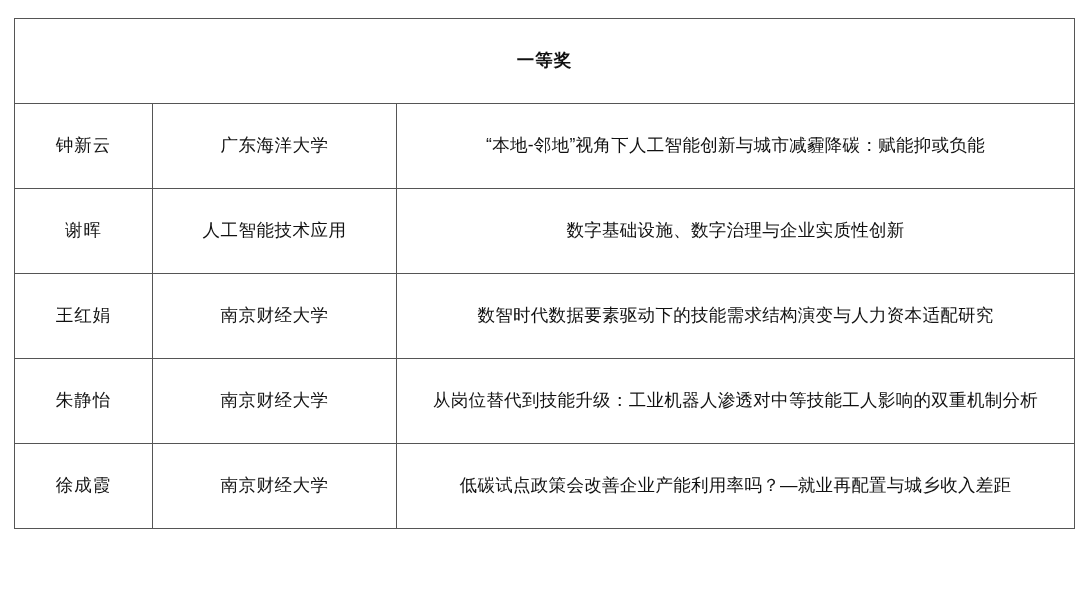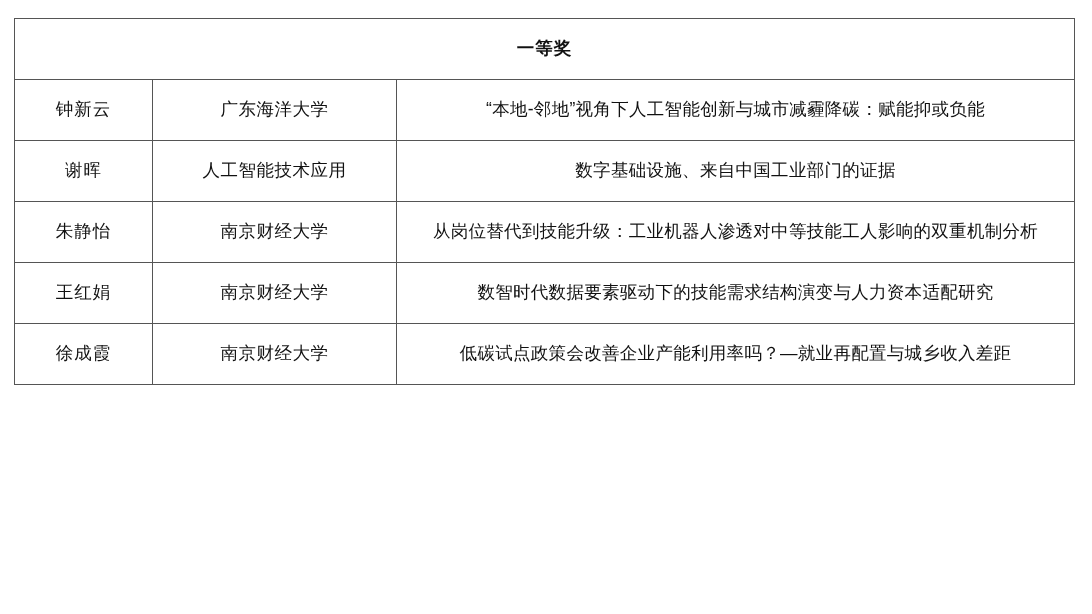--- a/index.html
+++ b/index.html
@@ -31,21 +31,21 @@
   table.award-table col.c-name  { width: 138px; }
   table.award-table col.c-org   { width: 244px; }
   table.award-table col.c-title { width: 678px; }
 
   table.award-table td {
     border: 1px solid #555555;
     text-align: center;
     vertical-align: middle;
     font-size: 17.5px;
     line-height: 1.35;
-    padding: 4px 6px;
+    padding: 16px 6px;
     height: 52px;
     color: #111111;
     white-space: nowrap;
     overflow: hidden;
   }
   td.section-head {
     font-weight: bold;
     font-size: 18px;
     height: 47px;
     letter-spacing: 1px;
@@ -71,31 +71,31 @@
       </tr>
       <tr>
         <td class="name">钟新云</td>
         <td class="org">广东海洋大学</td>
         <td class="title">“本地-邻地”视角下人工智能创新与城市减霾降碳：赋能抑或负能</td>
       </tr>
 
       <tr>
         <td class="name">谢晖</td>
         <td class="org">人工智能技术应用</td>
-        <td class="title">数字基础设施、来自中国工业部门的证据</td>
+        <td class="title">数字基础设施、数字治理与企业实质性创新</td>
+      </tr>
+      <tr>
+        <td class="name">王红娟</td>
+        <td class="org">南京财经大学</td>
+        <td class="title">数智时代数据要素驱动下的技能需求结构演变与人力资本适配研究</td>
       </tr>
       <tr>
         <td class="name">朱静怡</td>
         <td class="org">南京财经大学</td>
         <td class="title">从岗位替代到技能升级：工业机器人渗透对中等技能工人影响的双重机制分析</td>
-      </tr>
-      <tr>
-        <td class="name">王红娟</td>
-        <td class="org">南京财经大学</td>
-        <td class="title">数智时代数据要素驱动下的技能需求结构演变与人力资本适配研究</td>
       </tr>
       <tr>
         <td class="name">徐成霞</td>
         <td class="org">南京财经大学</td>
         <td class="title">低碳试点政策会改善企业产能利用率吗？—就业再配置与城乡收入差距</td>
       </tr>
     </tbody>
   </table>
 </div>
 

